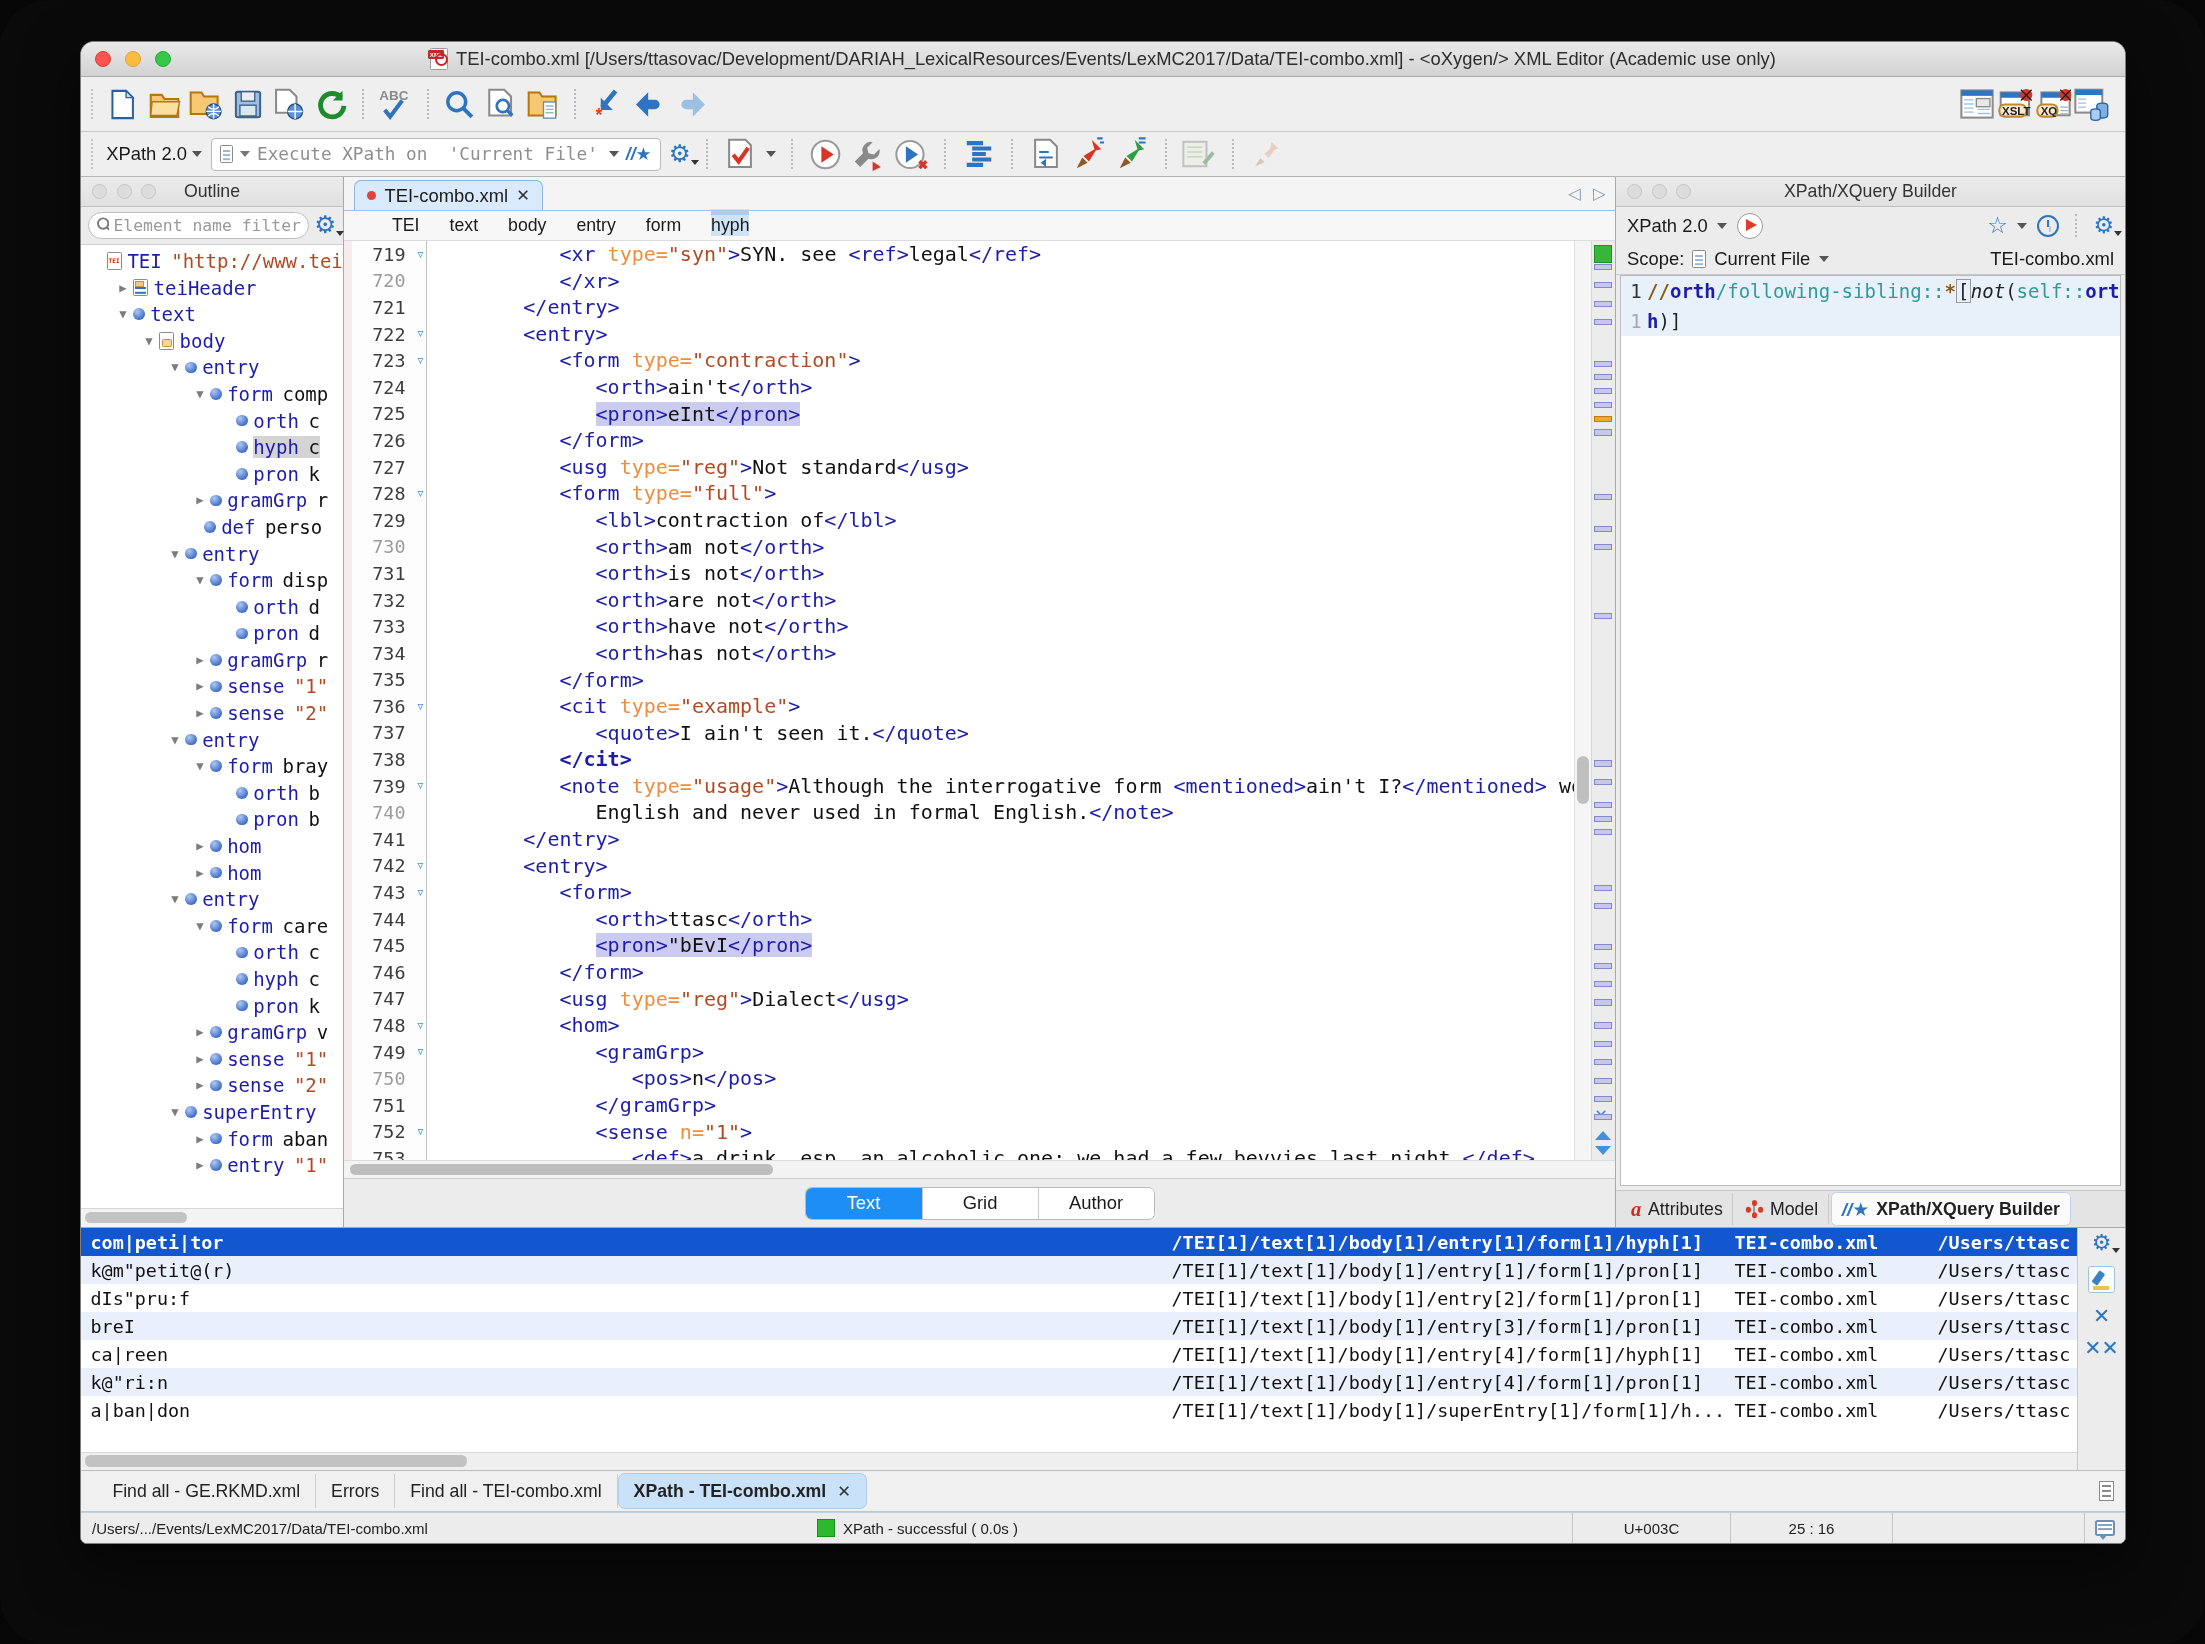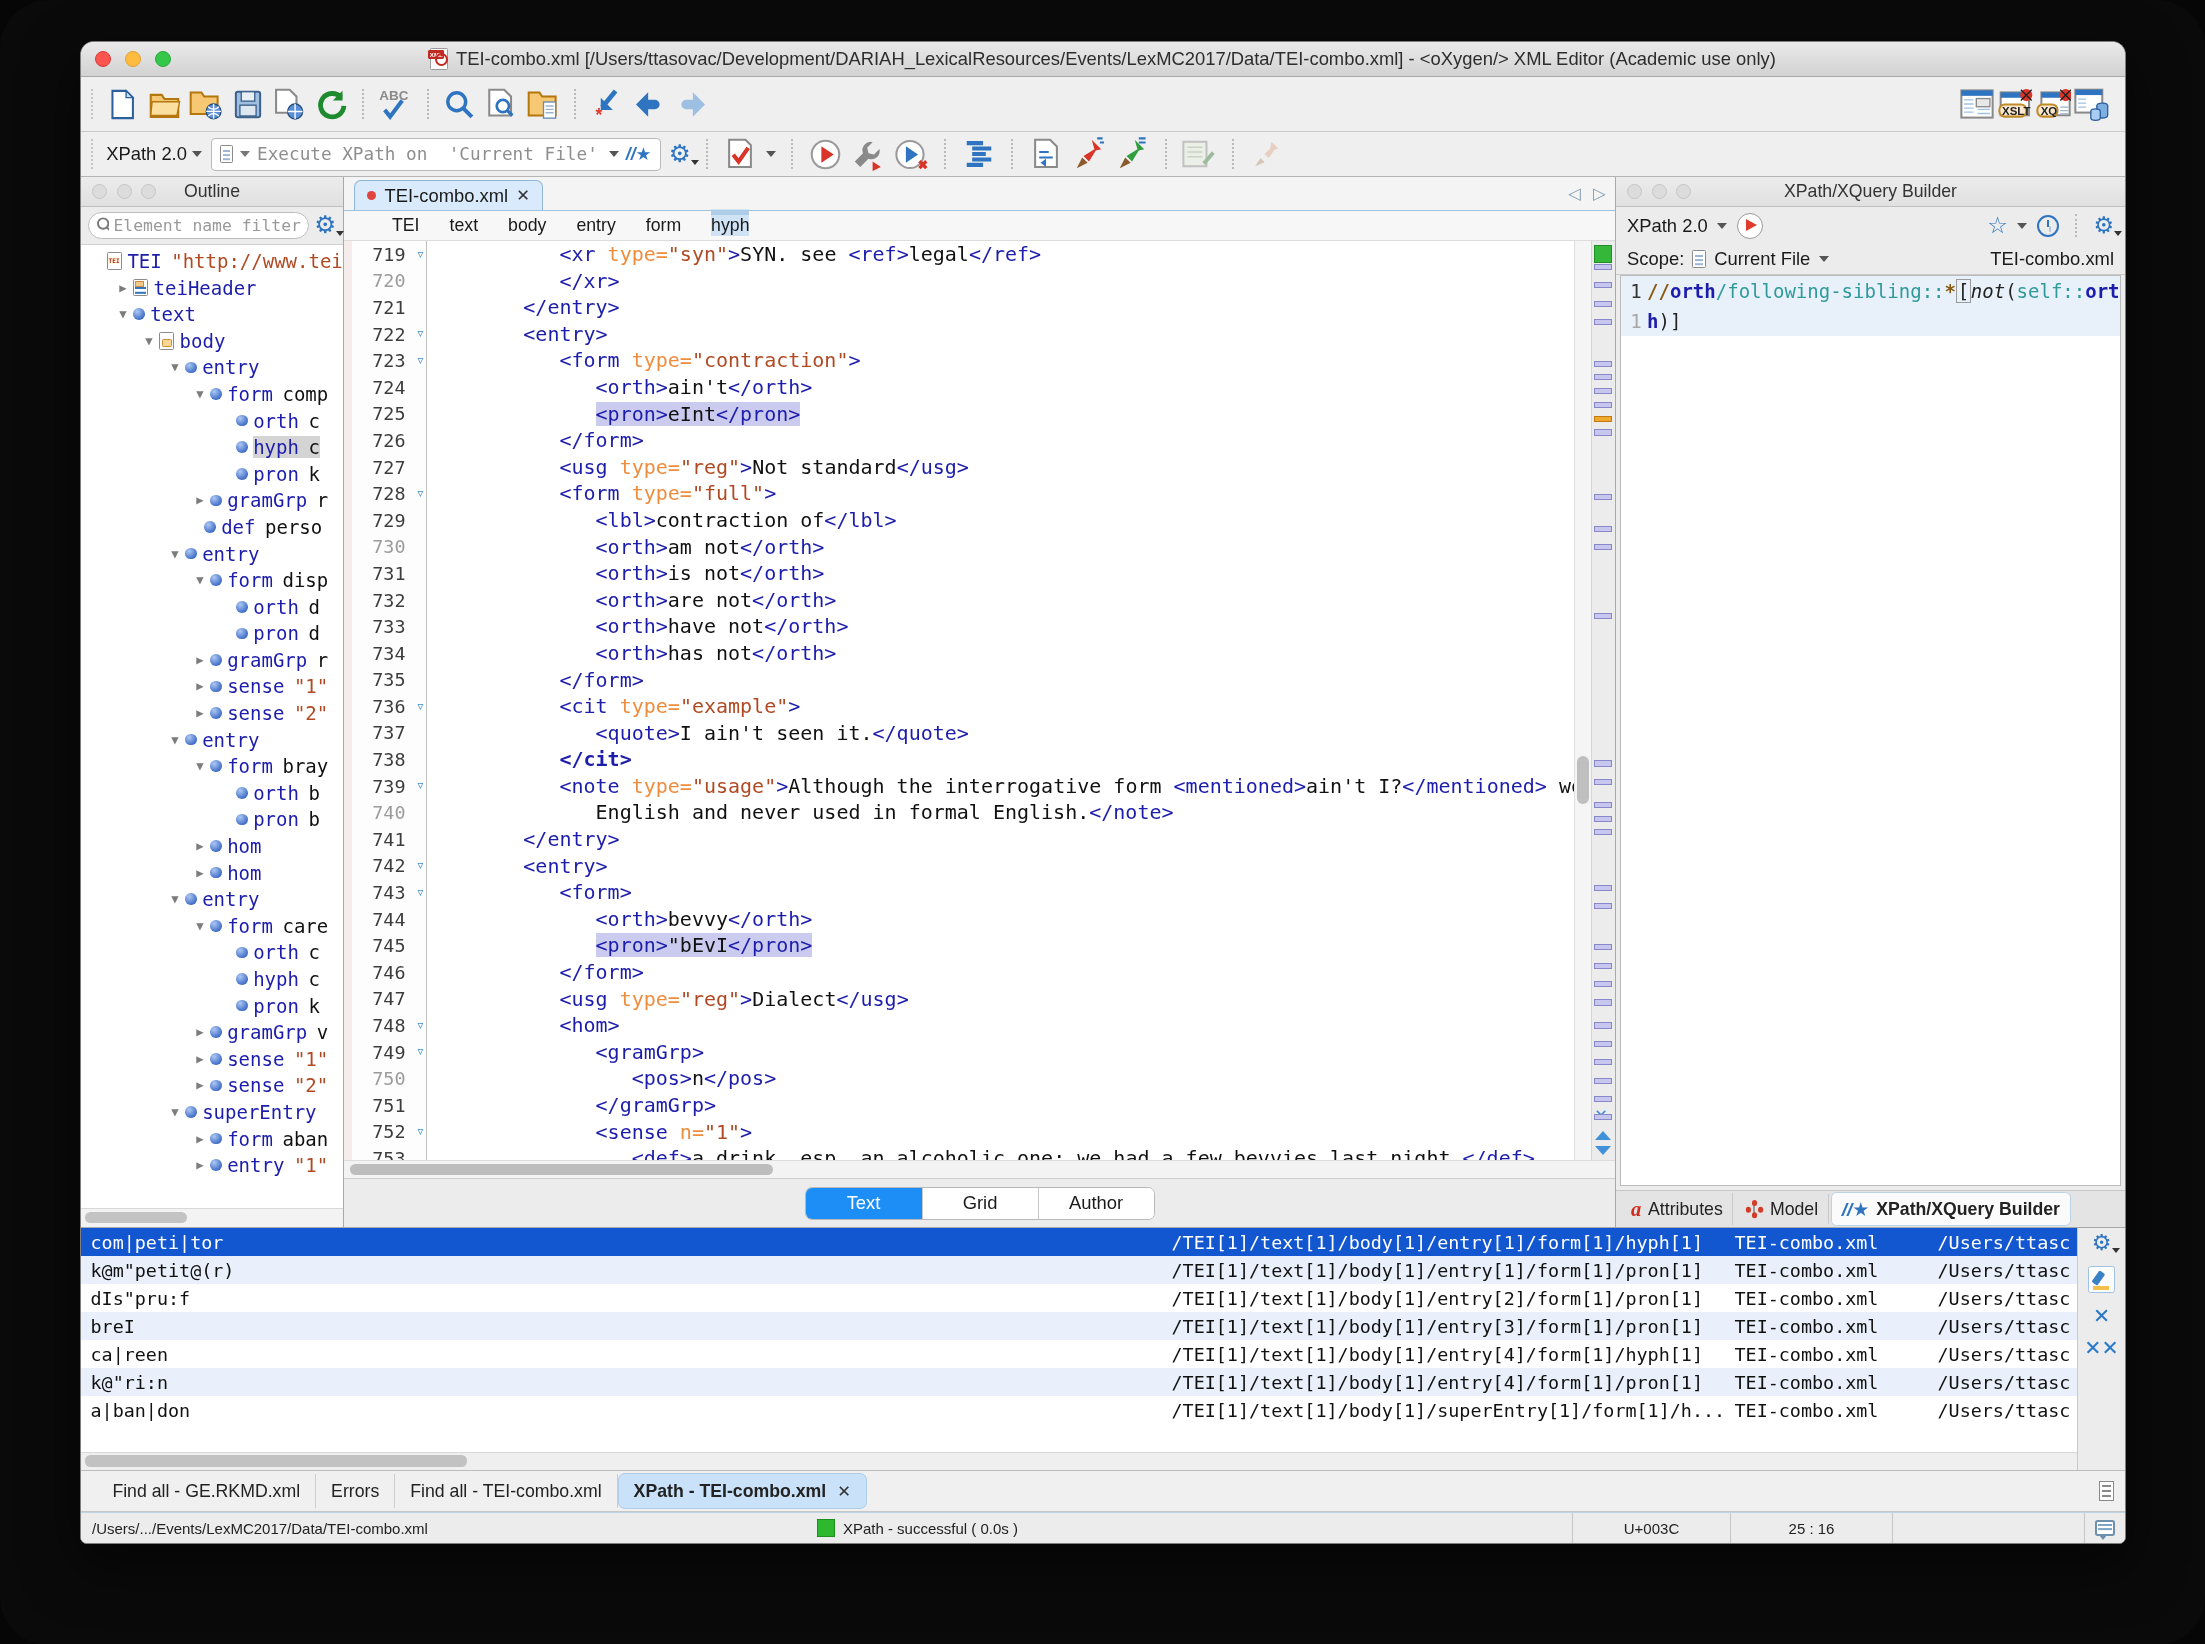--- a/index.html
+++ b/index.html
@@ -133,21 +133,21 @@
   .modicon::after{content:"";position:absolute;left:6.1px;top:0;width:5.5px;height:5.5px;border-radius:50%;background:#d23c28;box-shadow:-6.1px 6.8px 0 #d23c28,6.1px 6.8px 0 #d23c28,0 12.3px 0 #d23c28;}
   .xpicon{color:#2f74c0;font-weight:bold;font-style:italic;font-size:19px;}
   
   .results{flex:0 0 243px;background:#fff;display:flex;min-height:0;border-bottom:0.7px solid #bcbcbc;}
   .rtable{flex:1;display:flex;flex-direction:column;min-width:0;}
   .rhead{height:29px;flex:0 0 29px;background:linear-gradient(#f7f7f7,#ececec);border-bottom:0.7px solid #c9c9c9;display:grid;grid-template-columns:1081px 563px 203px 1fr;align-items:center;font-size:17px;color:#222;}
   .rhead div{padding:0 9.5px;border-right:0.7px solid #d9d9d9;overflow:hidden;white-space:nowrap;height:100%;display:flex;align-items:center;}
   .rrow{height:28px;display:grid;grid-template-columns:1081px 563px 203px 1fr;align-items:center;font-family:"DejaVu Sans Mono",monospace;font-size:18.4px;color:#111;white-space:nowrap;}
   .rrow div{padding:0 9.5px;overflow:hidden;}
   .rrow.alt{background:#e9effb;}
-  .rrow.sel{background:#1257cf;color:#fff;}
+  .rrow.sel{background:#1257cf;color:#fff;font-weight:bold;}
   .rscroll{margin-top:auto;height:18.4px;flex:0 0 18.4px;background:#efefef;border-top:0.7px solid #d8d8d8;position:relative;}
   .rtools{width:48px;flex:0 0 48px;background:#ececec;border-left:0.7px solid #c9c9c9;display:flex;flex-direction:column;align-items:center;padding-top:4.1px;gap:12.3px;}
   .xblue{color:#2979c9;font-weight:bold;font-size:20.5px;line-height:1;}
   .peni{width:27px;height:27px;border:1.4px solid #9ec2e2;background:#fdfdfd;border-radius:2.7px;position:relative;}
   .peni::after{content:"";position:absolute;left:5.5px;top:4.1px;width:6.8px;height:13.6px;background:#3b82c4;transform:rotate(35deg);border-radius:1.4px;}
   .peni::before{content:"";position:absolute;left:4.1px;bottom:2.7px;width:16.4px;height:4.1px;background:#f3c14b;}
   
   .bottabs{height:41px;flex:0 0 41px;background:#f0f0f0;border-bottom:0.7px solid #c6c6c6;display:flex;align-items:center;padding:0 16.4px;gap:0;font-size:17.7px;color:#222;position:relative;}
   .botab{padding:6.8px 15px;border-right:0.7px solid #cdcdcd;}
   .botab:last-of-type{border-right:none;}
@@ -644,21 +644,21 @@
               <div class="cline"><div class="gut"><span class="lnum">734</span></div><div class="ctext2" style="padding-left: 14ch;"><span class="tg">&lt;orth&gt;</span><span class="tx">has not</span><span class="tg">&lt;/orth&gt;</span></div></div>
               <div class="cline"><div class="gut"><span class="lnum">735</span></div><div class="ctext2" style="padding-left: 11ch;"><span class="tg">&lt;/form&gt;</span></div></div>
               <div class="cline"><div class="gut"><span class="lnum">736</span><span class="fold">▿</span></div><div class="ctext2" style="padding-left: 11ch;"><span class="tg">&lt;cit </span><span class="an">type=</span><span class="av">"example"</span><span class="tg">&gt;</span></div></div>
               <div class="cline"><div class="gut"><span class="lnum">737</span></div><div class="ctext2" style="padding-left: 14ch;"><span class="tg">&lt;quote&gt;</span><span class="tx">I ain't seen it.</span><span class="tg">&lt;/quote&gt;</span></div></div>
               <div class="cline"><div class="gut"><span class="lnum">738</span></div><div class="ctext2" style="padding-left: 11ch; font-weight: bold;"><span class="tg">&lt;/cit&gt;</span></div></div>
               <div class="cline"><div class="gut"><span class="lnum">739</span><span class="fold">▿</span></div><div class="ctext2" style="padding-left: 11ch;"><span class="tg">&lt;note </span><span class="an">type=</span><span class="av">"usage"</span><span class="tg">&gt;</span><span class="tx">Although the interrogative form </span><span class="tg">&lt;mentioned&gt;</span><span class="tx">ain't I?</span><span class="tg">&lt;/mentioned&gt;</span><span class="tx"> would be</span></div></div>
               <div class="cline"><div class="gut"><span class="lnum gray">740</span></div><div class="ctext2" style="padding-left: 14ch;"><span class="tx">English and never used in formal English.</span><span class="tg">&lt;/note&gt;</span></div></div>
               <div class="cline"><div class="gut"><span class="lnum">741</span></div><div class="ctext2" style="padding-left: 8ch;"><span class="tg">&lt;/entry&gt;</span></div></div>
               <div class="cline"><div class="gut"><span class="lnum">742</span><span class="fold">▿</span></div><div class="ctext2" style="padding-left: 8ch;"><span class="tg">&lt;entry&gt;</span></div></div>
               <div class="cline"><div class="gut"><span class="lnum">743</span><span class="fold">▿</span></div><div class="ctext2" style="padding-left: 11ch;"><span class="tg">&lt;form&gt;</span></div></div>
-              <div class="cline"><div class="gut"><span class="lnum">744</span></div><div class="ctext2" style="padding-left: 14ch;"><span class="tg">&lt;orth&gt;</span><span class="tx">bevvy</span><span class="tg">&lt;/orth&gt;</span></div></div>
+              <div class="cline"><div class="gut"><span class="lnum">744</span></div><div class="ctext2" style="padding-left: 14ch;"><span class="tg">&lt;orth&gt;</span><span class="tx">ttasc</span><span class="tg">&lt;/orth&gt;</span></div></div>
               <div class="cline"><div class="gut"><span class="lnum">745</span></div><div class="ctext2" style="padding-left: 14ch;"><span class="hlspan"><span class="tg">&lt;pron&gt;</span><span class="tx">"bEvI</span><span class="tg">&lt;/pron&gt;</span></span></div></div>
               <div class="cline"><div class="gut"><span class="lnum">746</span></div><div class="ctext2" style="padding-left: 11ch;"><span class="tg">&lt;/form&gt;</span></div></div>
               <div class="cline"><div class="gut"><span class="lnum">747</span></div><div class="ctext2" style="padding-left: 11ch;"><span class="tg">&lt;usg </span><span class="an">type=</span><span class="av">"reg"</span><span class="tg">&gt;</span><span class="tx">Dialect</span><span class="tg">&lt;/usg&gt;</span></div></div>
               <div class="cline"><div class="gut"><span class="lnum">748</span><span class="fold">▿</span></div><div class="ctext2" style="padding-left: 11ch;"><span class="tg">&lt;hom&gt;</span></div></div>
               <div class="cline"><div class="gut"><span class="lnum">749</span><span class="fold">▿</span></div><div class="ctext2" style="padding-left: 14ch;"><span class="tg">&lt;gramGrp&gt;</span></div></div>
               <div class="cline"><div class="gut"><span class="lnum gray">750</span></div><div class="ctext2" style="padding-left: 17ch;"><span class="tg">&lt;pos&gt;</span><span class="tx">n</span><span class="tg">&lt;/pos&gt;</span></div></div>
               <div class="cline"><div class="gut"><span class="lnum">751</span></div><div class="ctext2" style="padding-left: 14ch;"><span class="tg">&lt;/gramGrp&gt;</span></div></div>
               <div class="cline"><div class="gut"><span class="lnum">752</span><span class="fold">▿</span></div><div class="ctext2" style="padding-left: 14ch;"><span class="tg">&lt;sense </span><span class="an">n=</span><span class="av">"1"</span><span class="tg">&gt;</span></div></div>
               <div class="cline"><div class="gut"><span class="lnum">753</span></div><div class="ctext2" style="padding-left: 17ch;"><span class="tg">&lt;def&gt;</span><span class="tx">a drink, esp. an alcoholic one: we had a few bevvies last night.</span><span class="tg">&lt;/def&gt;</span></div></div>
             </div>

